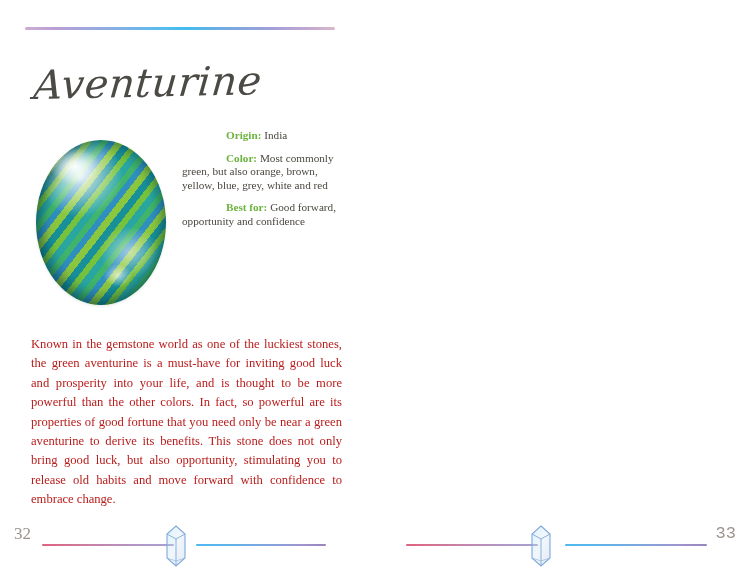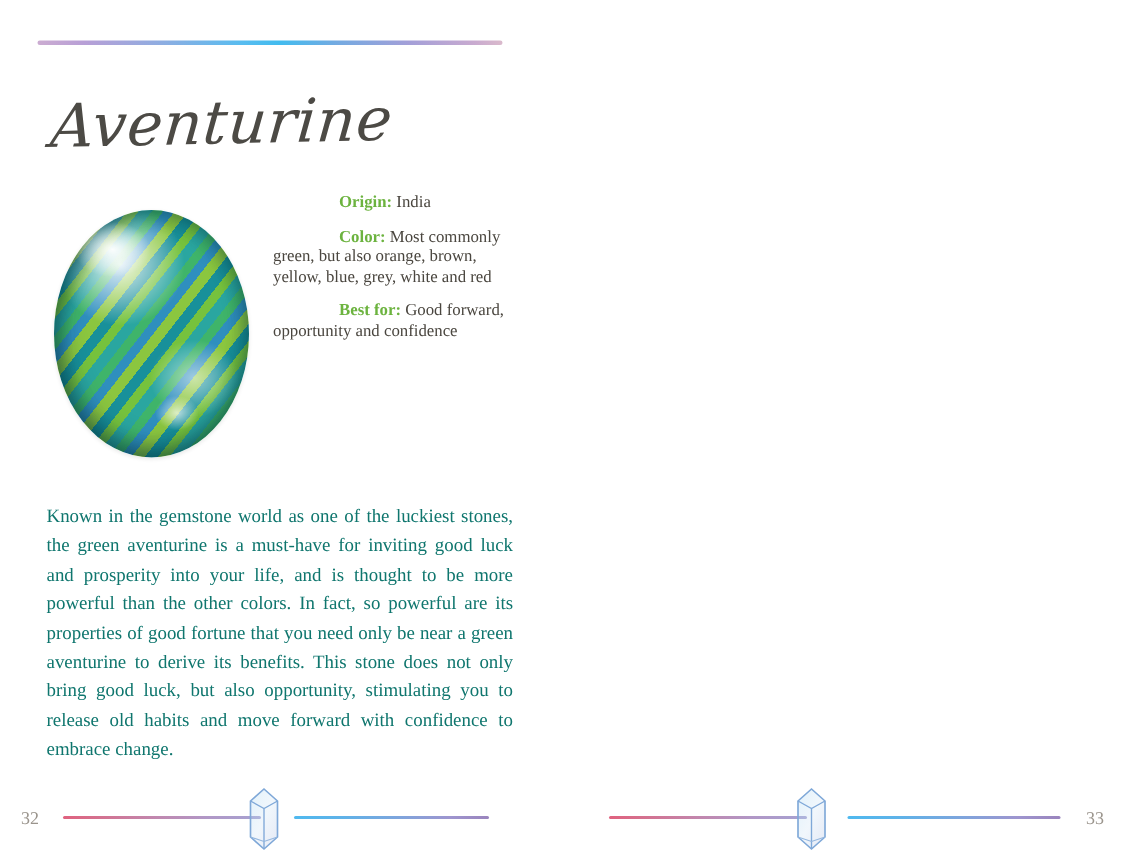--- a/index.html
+++ b/index.html
@@ -127,42 +127,42 @@
     color: #4a463f;
   }
 
   .body-copy {
     position: absolute;
     left: 31px;
     top: 335px;
     width: 311px;
     font-size: 12.6px;
     line-height: 19.4px;
-    color: #0f766e;
+    color: #b91c1c;
     text-align: justify;
     text-justify: inter-word;
   }
 
   
   .footer {
     position: absolute;
     bottom: 0;
     left: 0;
     width: 375px;
     height: 64px;
   }
   .pg-num {
     position: absolute;
-    top: 26px;
+    top: 12px;
     font-family: "Liberation Serif", serif;
-    font-size: 12px;
+    font-size: 17px;
     color: #9a948c;
   }
   .page.left .pg-num { left: 14px; }
-  .page.right .pg-num { right: 14px; }
+  .page.right .pg-num { right: 14px; font-family: Liberation Mono, monospace; }
 
   .foot-line {
     position: absolute;
     top: 32px;
     height: 2px;
     border-radius: 2px;
   }
   .foot-line.pinkish {
     background: linear-gradient(to right,
       #e0627f 0%, #d4718f 18%, #c286ad 45%, #b197c6 72%, #a6a2d2 100%);

